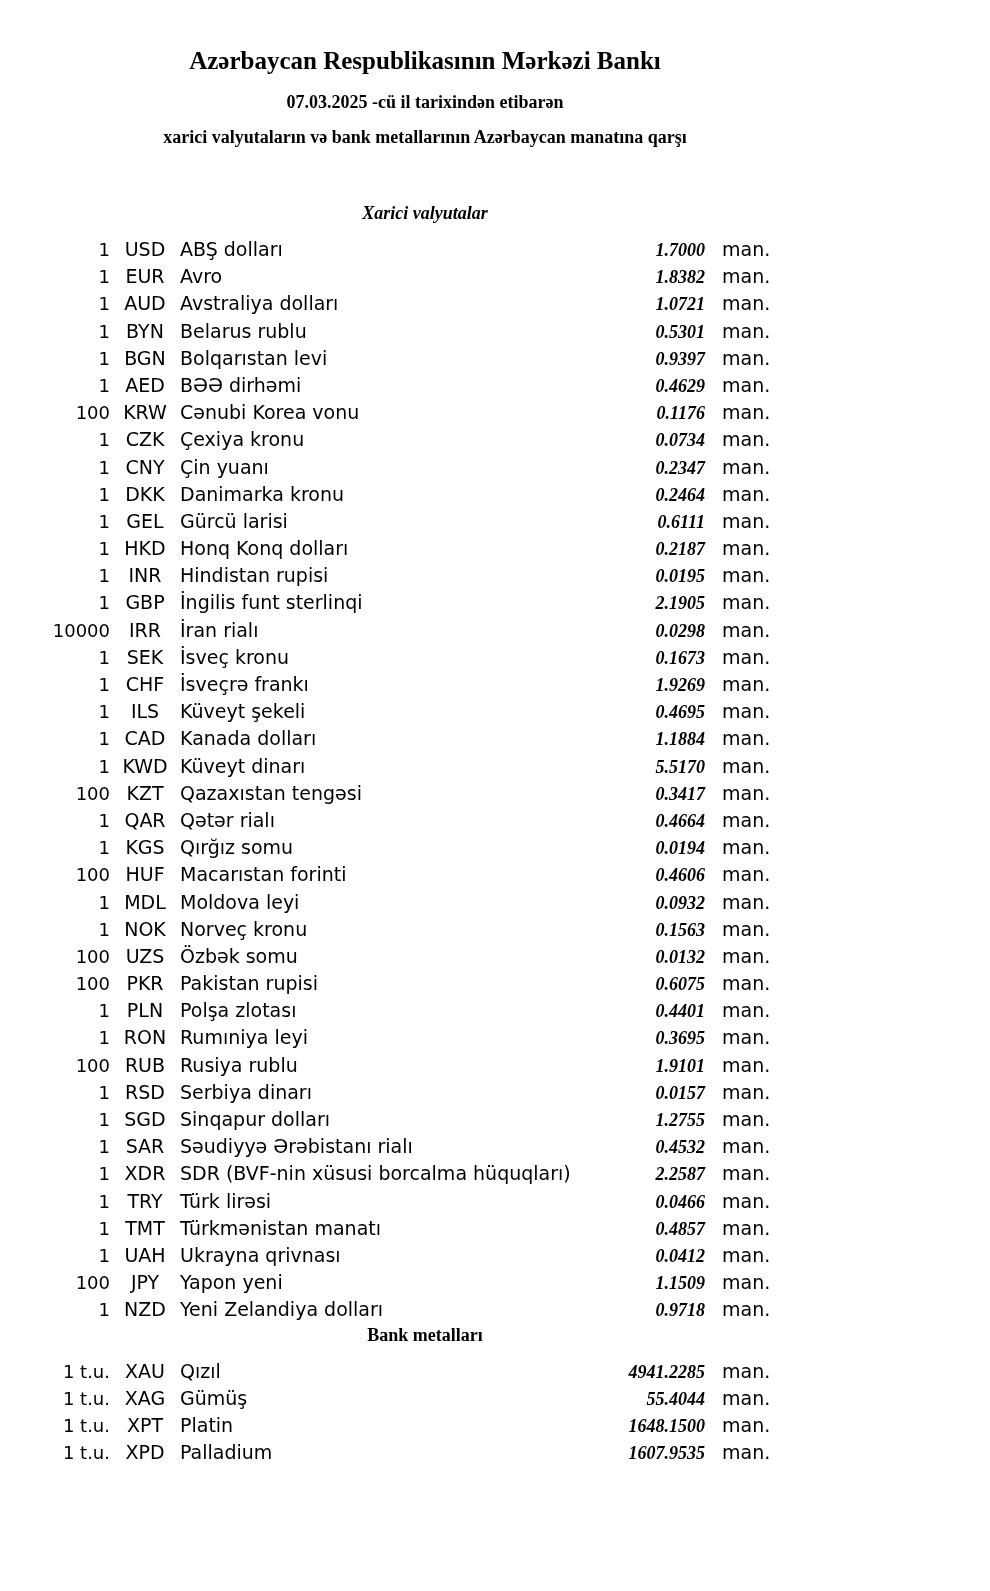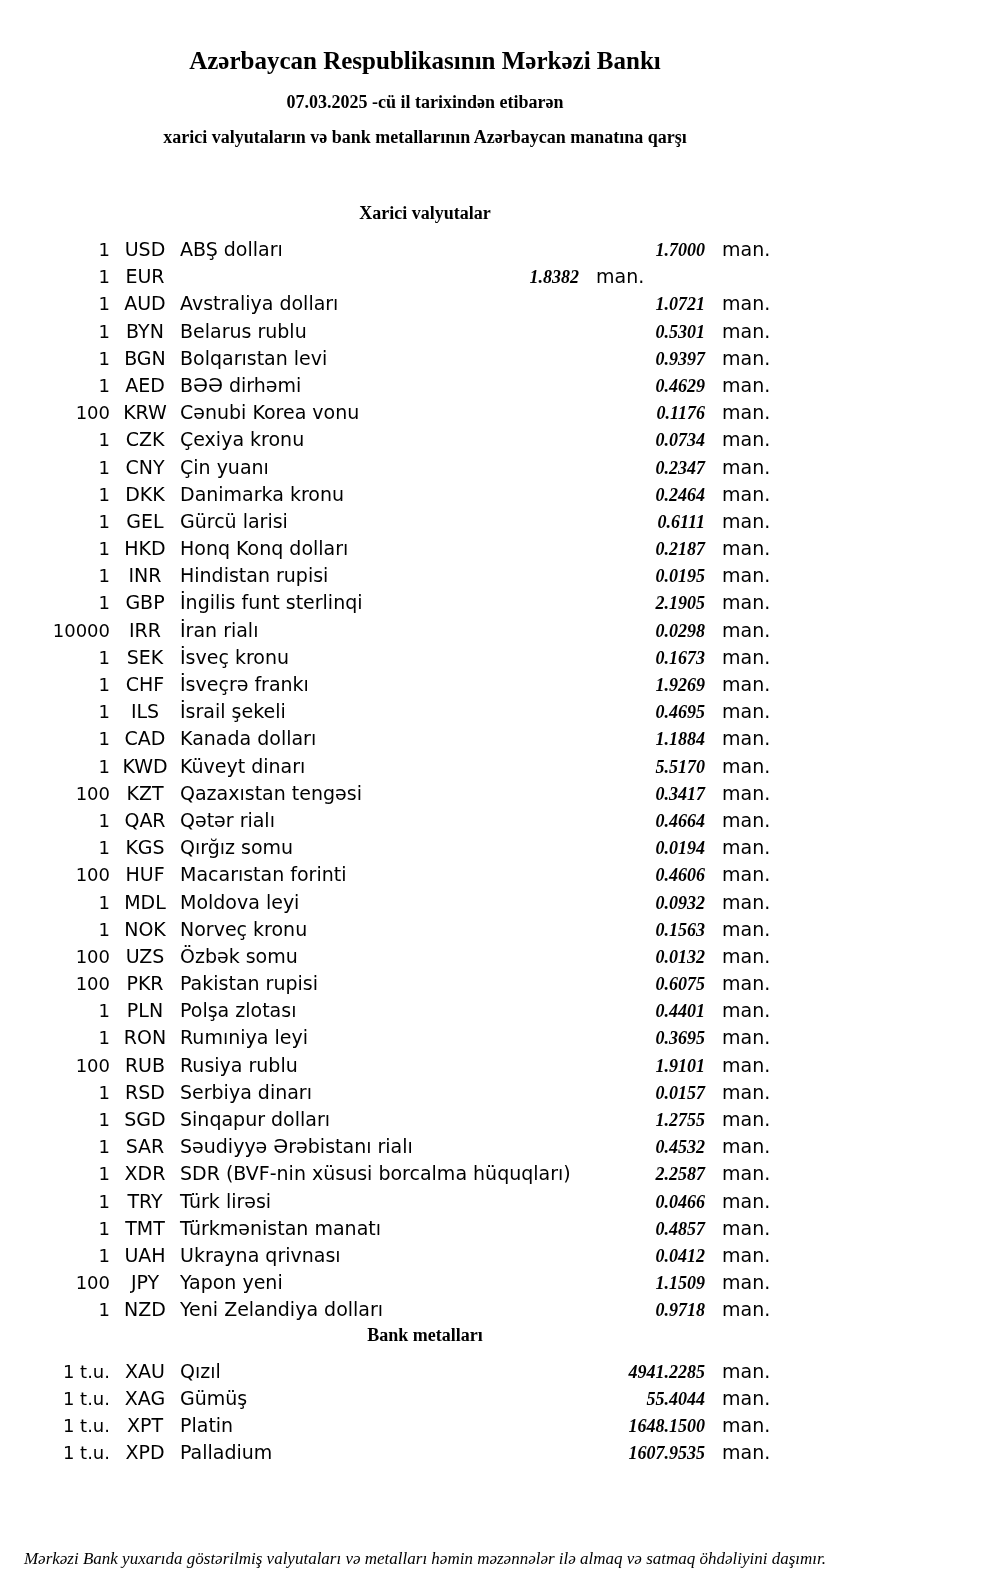--- a/index.html
+++ b/index.html
@@ -22,21 +22,21 @@
   .title { font-size: 25px; line-height: 30px; margin: 0; }
   .date-line { font-size: 18px; line-height: 22px; margin-top: 15px; }
   .subtitle { font-size: 18px; line-height: 22px; margin-top: 13px; }
   .section-title {
     text-align: center;
     font-family: "Liberation Serif", serif;
     font-weight: bold;
     font-size: 18px;
     line-height: 22px;
   }
-  .sec-currencies { margin-top: 54px; }
+  .sec-currencies { margin-top: 54px; font-style: italic; }
   .sec-metals { }
   .rows { margin: 12px 82px 0 48px; }
   .metal-rows { margin-top: 12px; }
   .row {
     display: grid;
     grid-template-columns: 62px 70px 1fr 126px 63px;
     align-items: baseline;
     height: 27.2px;
   }
   .cell { line-height: 27.2px; white-space: nowrap; overflow: visible; }
@@ -80,20 +80,21 @@
     <div class="cell qty">1</div>
     <div class="cell code">USD</div>
     <div class="cell name">ABŞ dolları</div>
     <div class="cell rate">1.7000</div>
     <div class="cell unit">man.</div>
   </div>
 
   <div class="row">
     <div class="cell qty">1</div>
     <div class="cell code">EUR</div>
+    <div class="cell name">Avro</div>
     <div class="cell rate">1.8382</div>
     <div class="cell unit">man.</div>
   </div>
 
   <div class="row">
     <div class="cell qty">1</div>
     <div class="cell code">AUD</div>
     <div class="cell name">Avstraliya dolları</div>
     <div class="cell rate">1.0721</div>
     <div class="cell unit">man.</div>
@@ -207,21 +208,21 @@
     <div class="cell qty">1</div>
     <div class="cell code">CHF</div>
     <div class="cell name">İsveçrə frankı</div>
     <div class="cell rate">1.9269</div>
     <div class="cell unit">man.</div>
   </div>
 
   <div class="row">
     <div class="cell qty">1</div>
     <div class="cell code">ILS</div>
-    <div class="cell name">İsrail şekeli</div>
+    <div class="cell name">Küveyt şekeli</div>
     <div class="cell rate">0.4695</div>
     <div class="cell unit">man.</div>
   </div>
 
   <div class="row">
     <div class="cell qty">1</div>
     <div class="cell code">CAD</div>
     <div class="cell name">Kanada dolları</div>
     <div class="cell rate">1.1884</div>
     <div class="cell unit">man.</div>
@@ -425,15 +426,14 @@
 
   <div class="row">
     <div class="cell qty">1 t.u.</div>
     <div class="cell code">XPD</div>
     <div class="cell name">Palladium</div>
     <div class="cell rate">1607.9535</div>
     <div class="cell unit">man.</div>
   </div>
 </div>
 
-  <div class="footer">Mərkəzi Bank yuxarıda göstərilmiş valyutaları və metalları həmin məzənnələr ilə almaq və satmaq öhdəliyini daşımır.</div>
 
 </div>
 
 </body></html>

